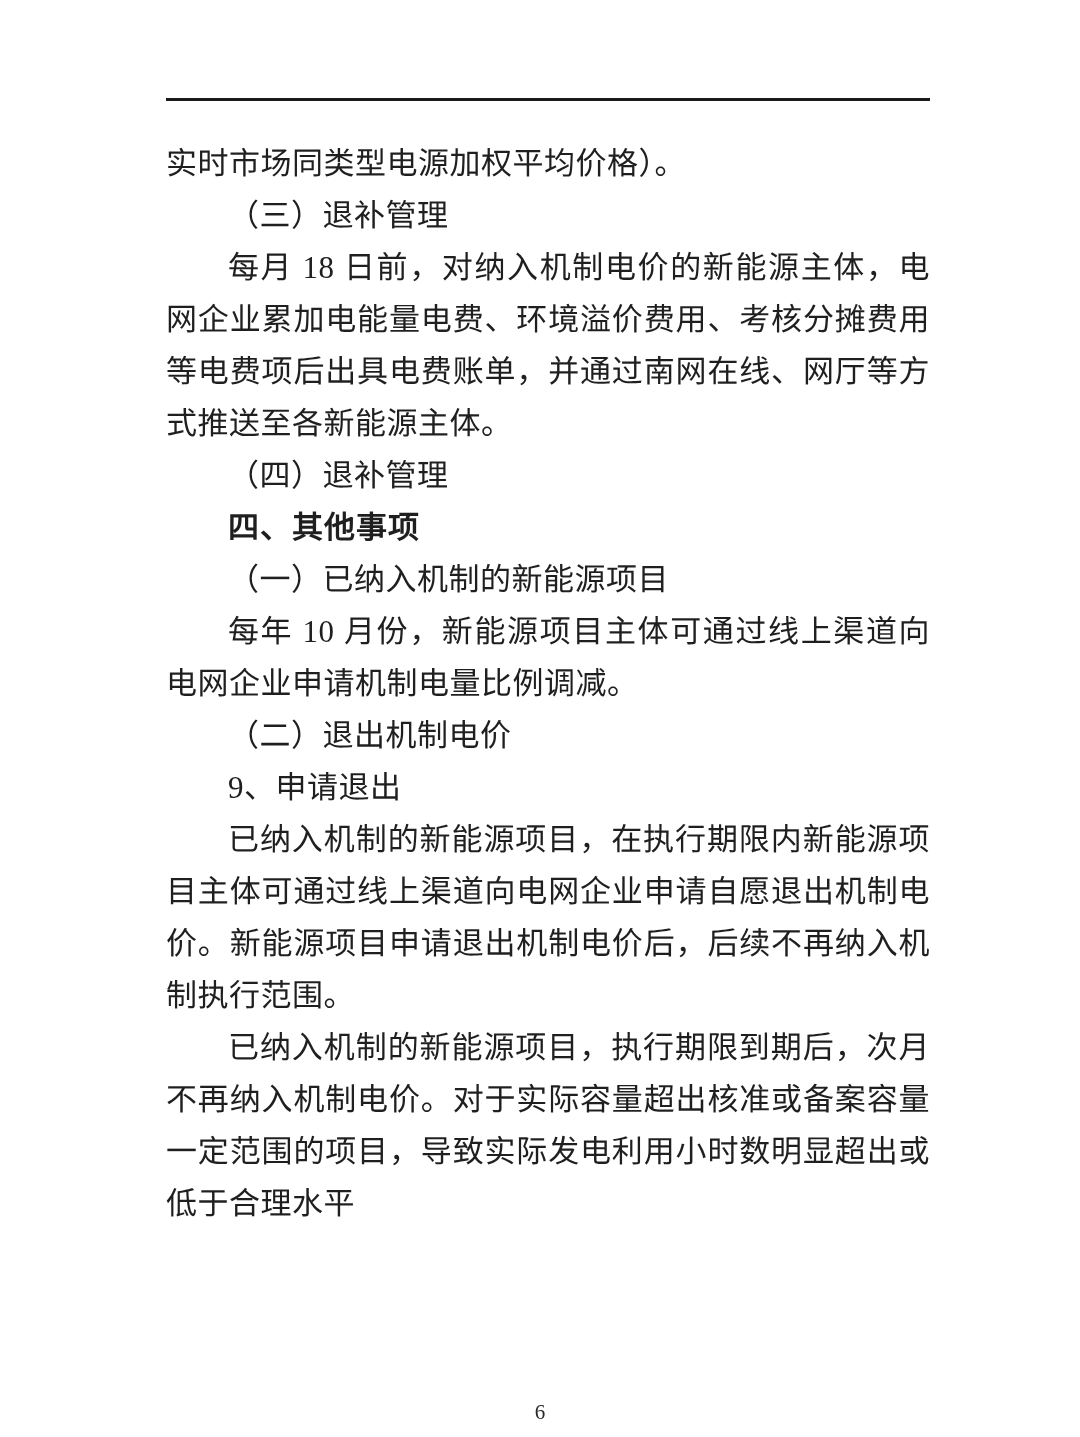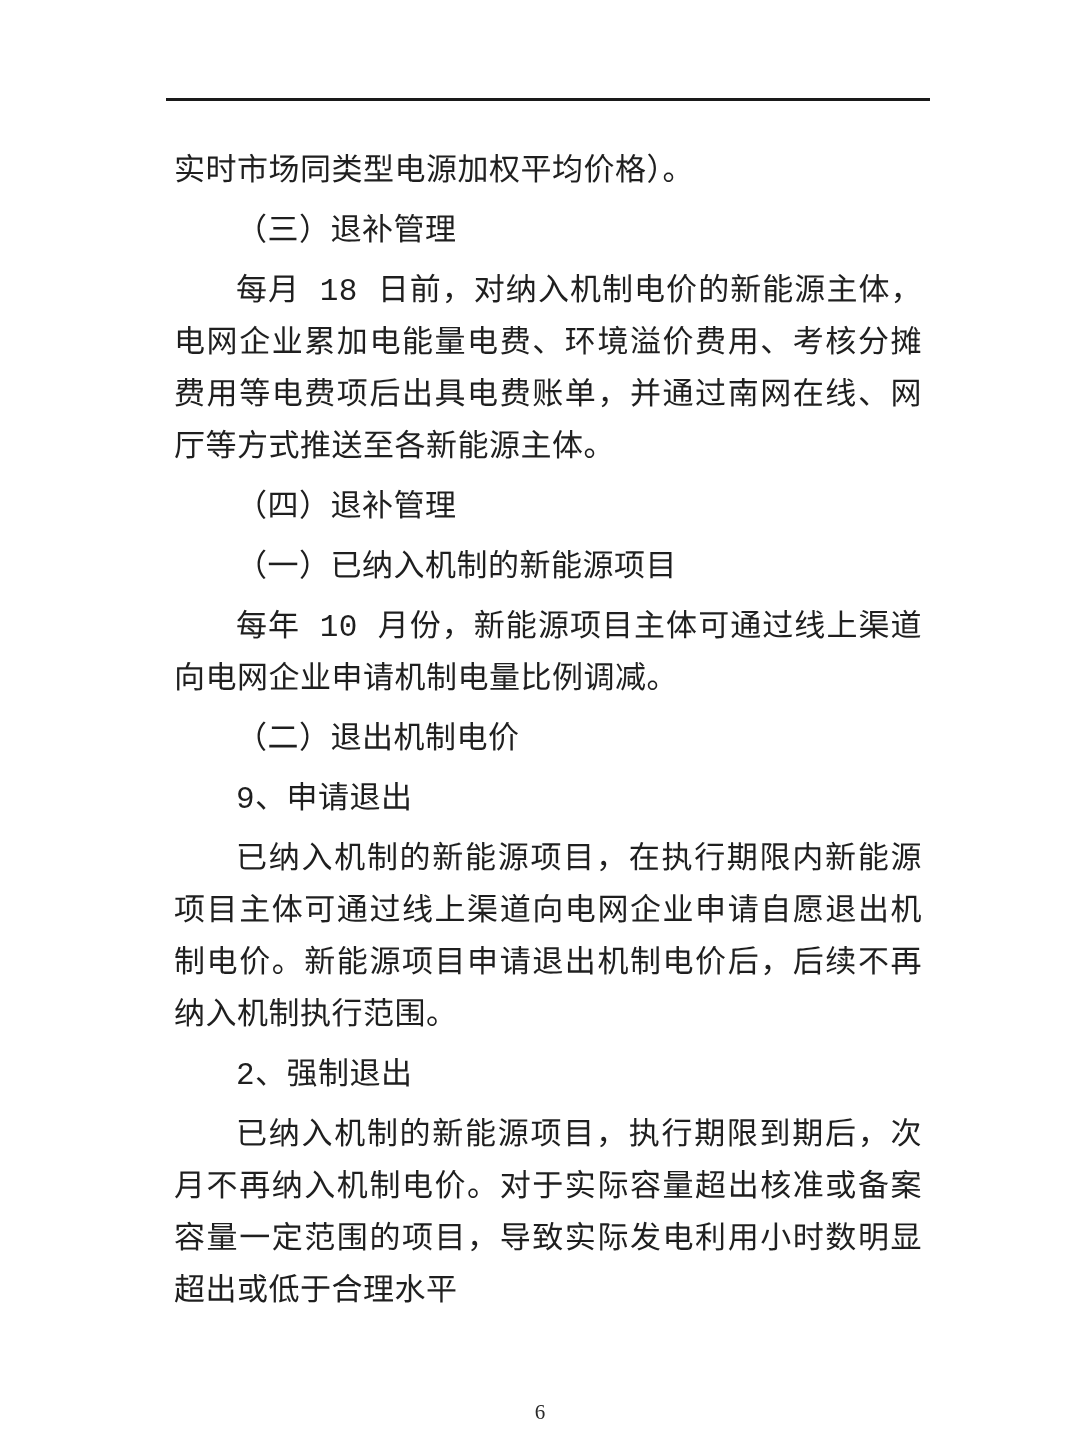--- a/index.html
+++ b/index.html
@@ -30,23 +30,22 @@
     left: 166px;
     top: 138px;
     width: 764px;
     font-size: 31px;
     line-height: 52px;
     text-align: justify;
     text-justify: inter-character;
     letter-spacing: 0.5px;
   }
   .content p {
-    margin: 8px;
+    margin: 0;
     padding: 0;
-    font-family: Liberation Mono, monospace;
   }
   .para {
     text-indent: 2em;
   }
   .para.no-indent {
     text-indent: 0;
   }
   .subhead {
     text-indent: 2em;
     text-align: left;
@@ -76,26 +75,26 @@
 
 <div class="page">
 
   <div class="header-rule"></div>
 
   <main class="content">
     <p class="para no-indent">实时市场同类型电源加权平均价格）。</p>
     <p class="subhead">（三）退补管理</p>
     <p class="para">每月 18 日前，对纳入机制电价的新能源主体，电网企业累加电能量电费、环境溢价费用、考核分摊费用等电费项后出具电费账单，并通过南网在线、网厅等方式推送至各新能源主体。</p>
     <p class="subhead">（四）退补管理</p>
+    <p class="section-head">四、其他事项</p>
     <p class="subhead">（一）已纳入机制的新能源项目</p>
     <p class="para">每年 10 月份，新能源项目主体可通过线上渠道向电网企业申请机制电量比例调减。</p>
     <p class="subhead">（二）退出机制电价</p>
     <p class="subhead">9、申请退出</p>
     <p class="para">已纳入机制的新能源项目，在执行期限内新能源项目主体可通过线上渠道向电网企业申请自愿退出机制电价。新能源项目申请退出机制电价后，后续不再纳入机制执行范围。</p>
-    <p class="subhead">2、强制退出</p>
     <p class="para">已纳入机制的新能源项目，执行期限到期后，次月不再纳入机制电价。对于实际容量超出核准或备案容量一定范围的项目，导致实际发电利用小时数明显超出或低于合理水平</p>
   </main>
 
   <footer class="footer">
     <span class="page-num">6</span>
   </footer>
 
 </div>
 
 </body></html>

